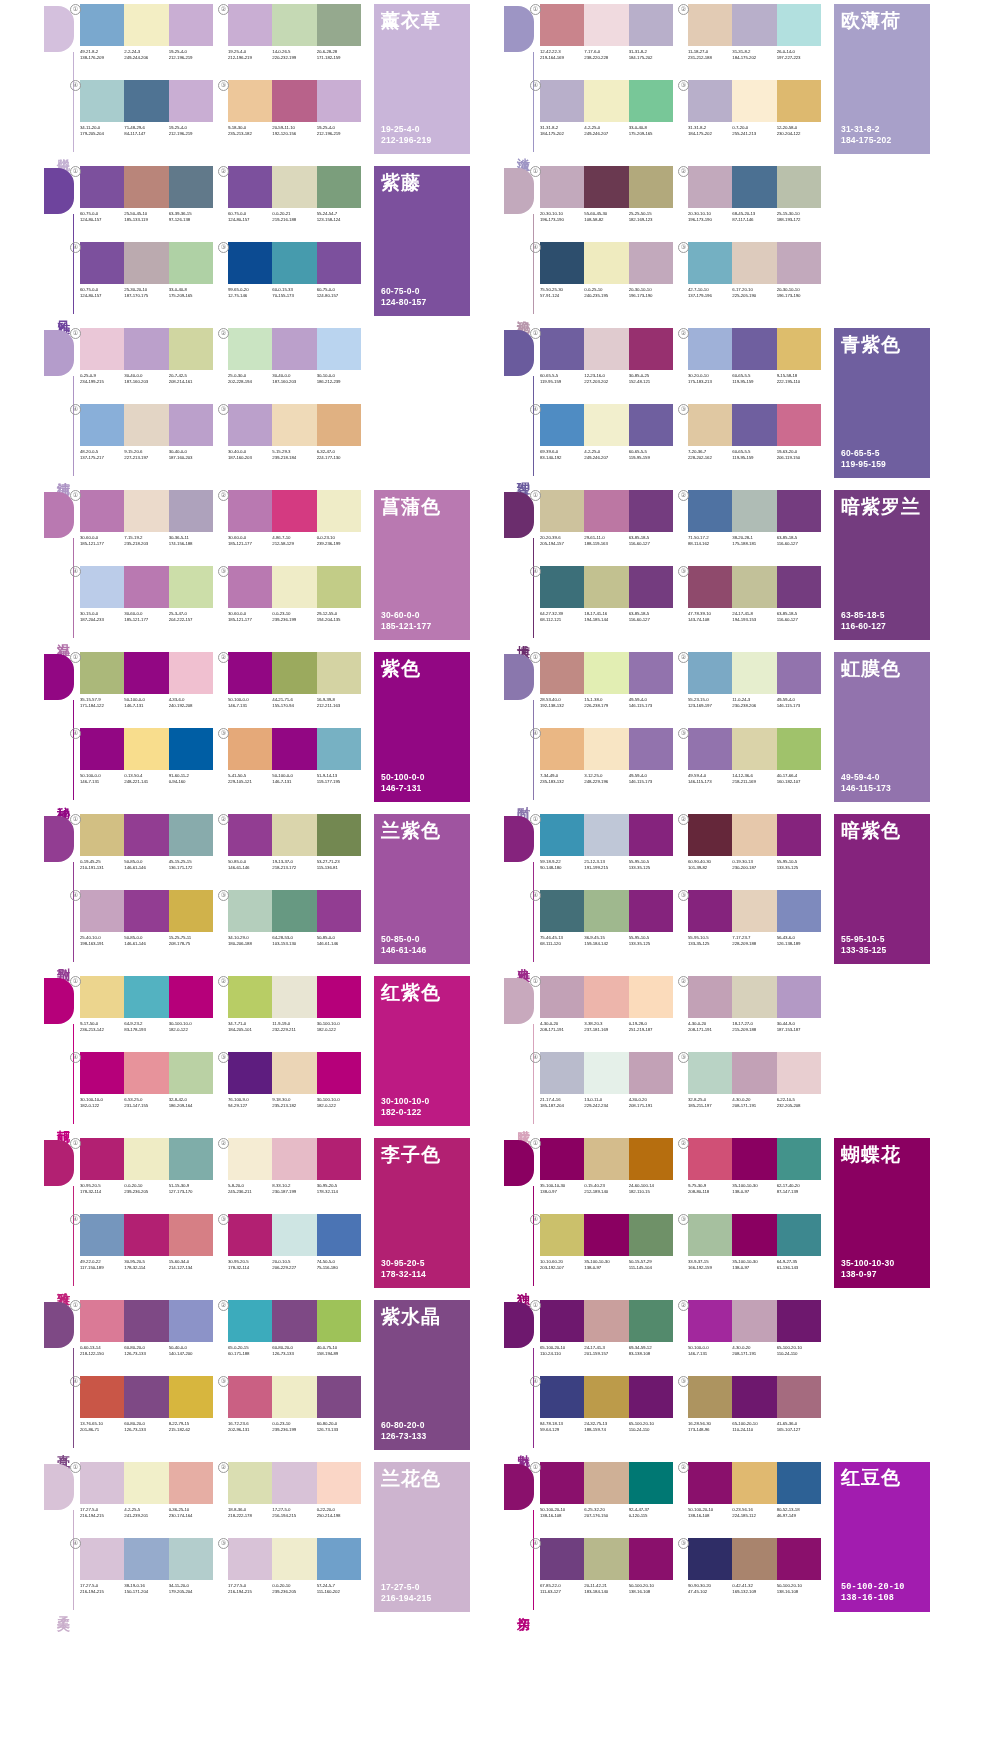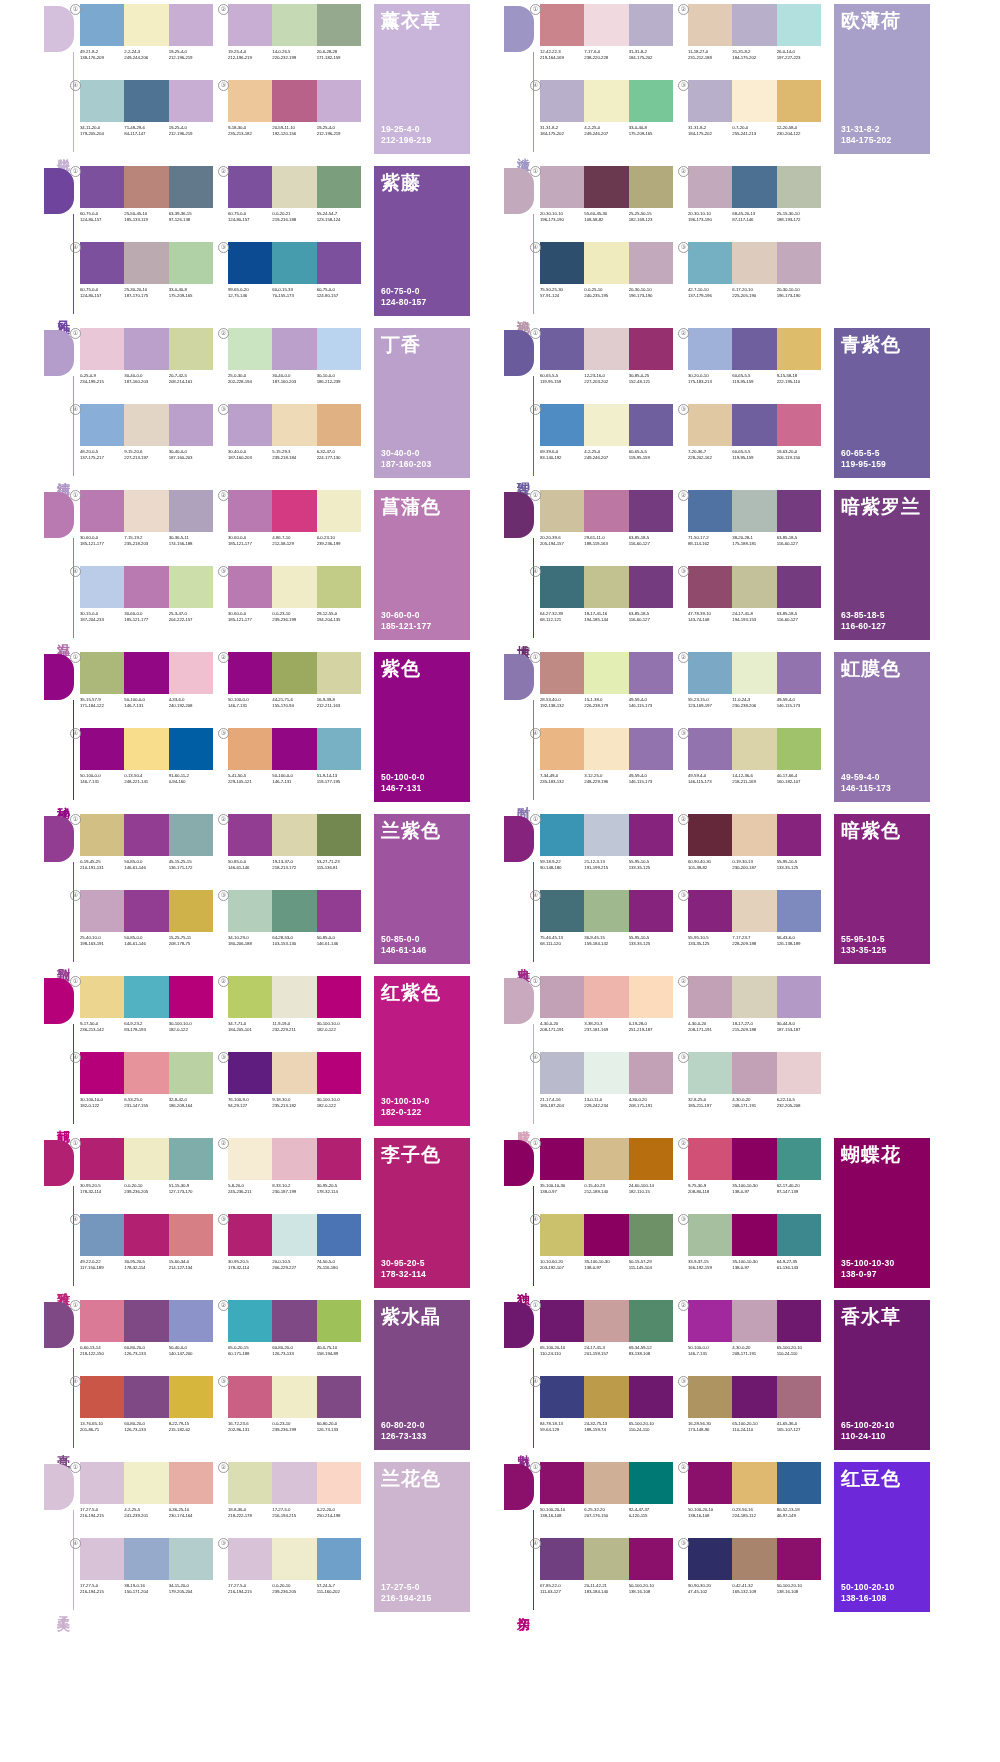--- a/index.html
+++ b/index.html
@@ -357,27 +357,20 @@
                 <b>5-15-29-3</b>
                 <b>239-218-184</b>
               </div>
               <div class="cc">
                 <b>6-32-47-0</b>
                 <b>224-177-130</b>
               </div>
             </div>
           </div>
         </div>
-        <div class="plate" style="background: rgb(187, 160, 203);">
-          <div class="ttl">丁香</div>
-          <div class="foot">
-            <div>30-40-0-0</div>
-            <div>187-160-203</div>
-          </div>
-        </div>
       </div>
       <div class="section">
         <div class="tab-wrap">
           <div class="tab" style="background: rgb(185, 121, 177);"></div>
           <div class="rule" style="background: rgb(176, 111, 168);"></div>
           <div class="mood" style="color: rgb(176, 111, 168);">温存</div>
         </div>
         <div class="grid">
           <div class="pal p1">
             <div class="num">①</div>
@@ -2009,27 +2002,20 @@
                 <b>65-100-20-10</b>
                 <b>110-24-110</b>
               </div>
               <div class="cc">
                 <b>41-65-36-0</b>
                 <b>165-107-127</b>
               </div>
             </div>
           </div>
         </div>
-        <div class="plate" style="background: rgb(110, 24, 110);">
-          <div class="ttl">香水草</div>
-          <div class="foot">
-            <div>65-100-20-10</div>
-            <div>110-24-110</div>
-          </div>
-        </div>
       </div>
       <div class="section">
         <div class="tab-wrap">
           <div class="tab" style="background: rgb(138, 16, 108);"></div>
           <div class="rule" style="background: rgb(180, 0, 122);"></div>
           <div class="mood" style="color: rgb(180, 0, 122);">亲切</div>
         </div>
         <div class="grid">
           <div class="pal p1">
             <div class="num">①</div>
@@ -2113,21 +2099,21 @@
                 <b>0-42-41-32</b>
                 <b>169-132-109</b>
               </div>
               <div class="cc">
                 <b>50-100-20-10</b>
                 <b>138-16-108</b>
               </div>
             </div>
           </div>
         </div>
-        <div class="plate" style="background: #6d28d9;">
+        <div class="plate" style="background: #a21caf; font-family: Liberation Mono, monospace;">
           <div class="ttl">红豆色</div>
           <div class="foot">
             <div>50-100-20-10</div>
             <div>138-16-108</div>
           </div>
         </div>
       </div>
     </div>
 </div>
 

